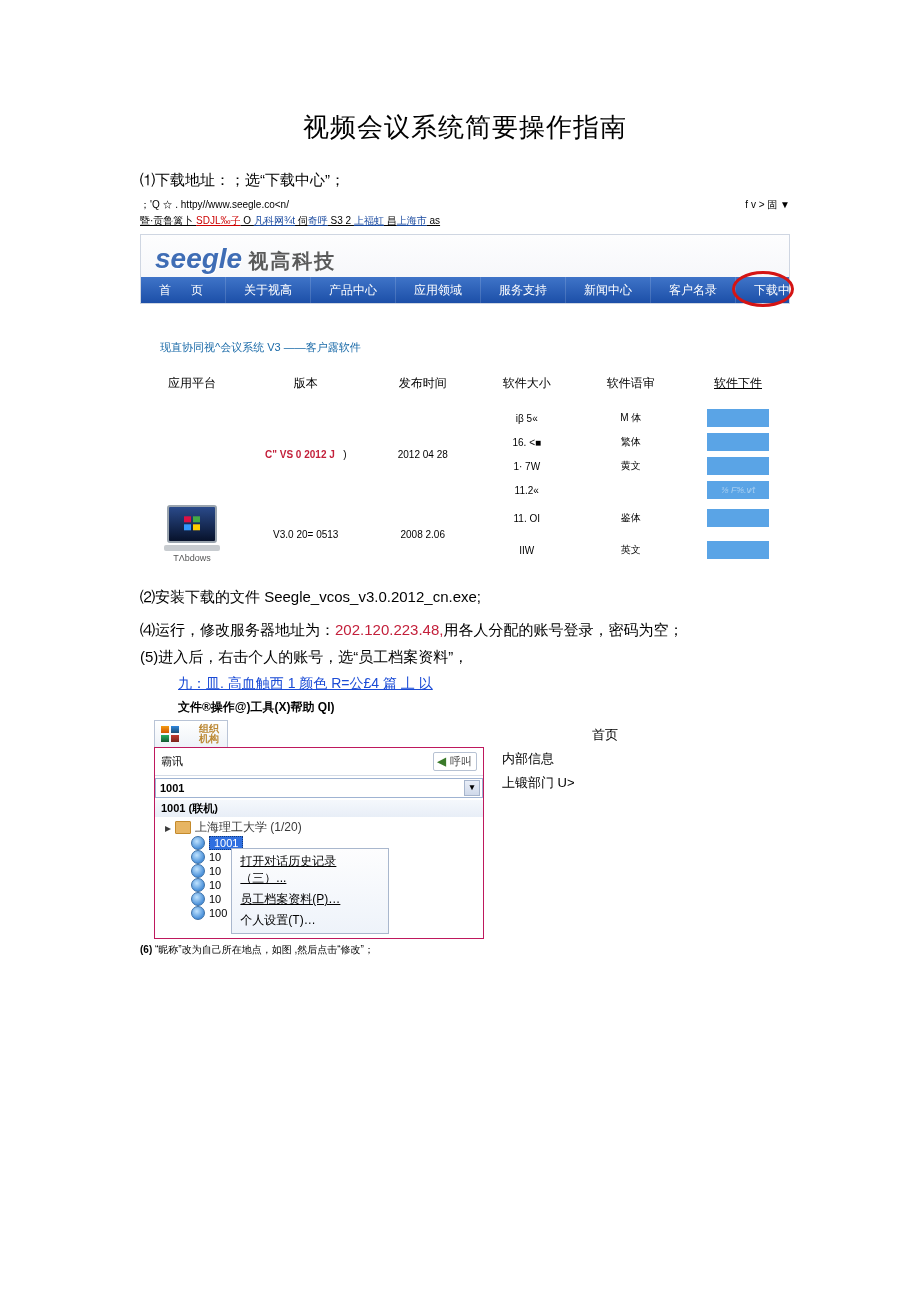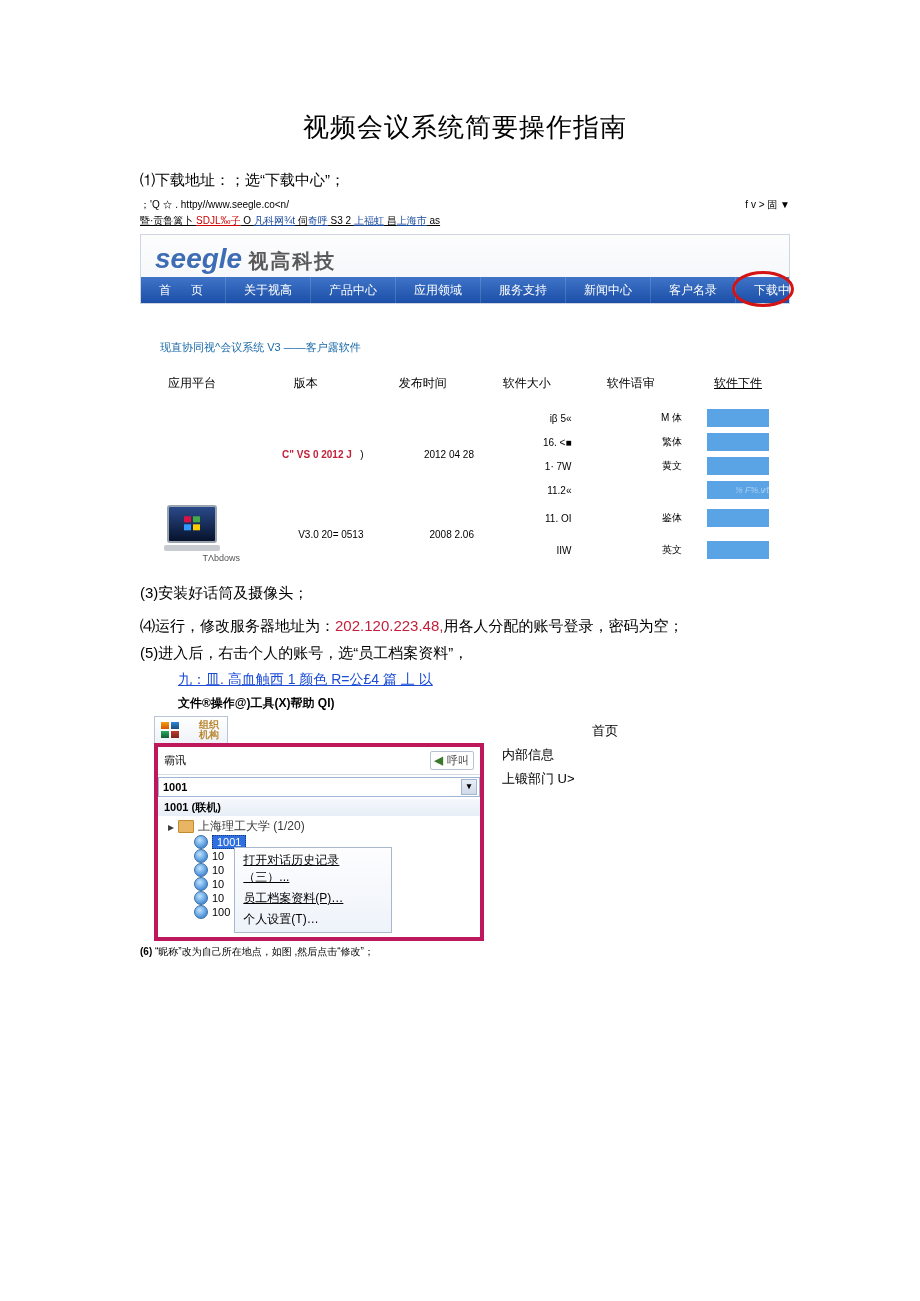--- a/index.html
+++ b/index.html
@@ -117,21 +117,21 @@
     font-size: 11px;
   }
   table.dl th {
     font-weight: normal;
     font-size: 12px;
     padding: 6px 4px 14px 4px;
     text-align: center;
   }
   table.dl th.u { text-decoration: underline; }
   table.dl td {
-    text-align: right;
+    text-align: center;
     vertical-align: middle;
     padding: 3px 4px;
     font-size: 10px;
   }
   .ver-red { color:#c31f3a; font-weight:bold; }
   .dl-btn {
     background: #5aa4e6;
     color: #fff;
     display:block;
     height: 18px;
@@ -195,21 +195,21 @@
   .org-icon {
     width:18px; height:16px;
     background:
       linear-gradient(#f39c12,#d35400) 0 0/8px 7px no-repeat,
       linear-gradient(#2e86de,#1b4f72) 10px 0/8px 7px no-repeat,
       linear-gradient(#27ae60,#145a32) 0 9px/8px 7px no-repeat,
       linear-gradient(#c0392b,#7b241c) 10px 9px/8px 7px no-repeat;
   }
   .org-text { font-size:10px; line-height:10px; color:#b83; font-weight:bold;}
   .inner {
-    border:4px solid #be185d;
+    border:1px solid #be185d;
     background:#fff;
   }
   .toolbar {
     border-bottom:1px solid #d4dbe6;
     padding: 4px 6px;
     display:flex; align-items:center; gap:8px;
     font-size:11px;
   }
   .search {
     margin-left:auto;
@@ -389,21 +389,21 @@
     <tr>
       <td>IIW</td>
       <td>英文</td>
       <td>
             <span class="dl-btn"></span>
           </td>
     </tr>
   </tbody>
     </table>
 
-  <div class="step" style="margin-top:18px">(3)安装好话筒及摄像头；</div>
+  <div class="step" style="margin-top:22px">⑵安装下载的文件 Seegle_vcos_v3.0.2012_cn.exe;</div>
   <div class="step step-text" style="margin-top:14px">
     <span>⑷运行，修改服务器地址为：</span><span class="red">202.120.223.48,</span><span>用各人分配的账号登录，密码为空；</span>
   </div>
   <div class="step">(5)进入后，右击个人的账号，选“员工档案资料”，</div>
 
   <a class="menu-link">九：皿. 高血触西 1 颜色 R=公£4 篇 丄 以</a>
   <div class="menubar">文件®操作@)工具(X)帮助 QI)</div>
 
   <div class="client">
     <div class="panel">

